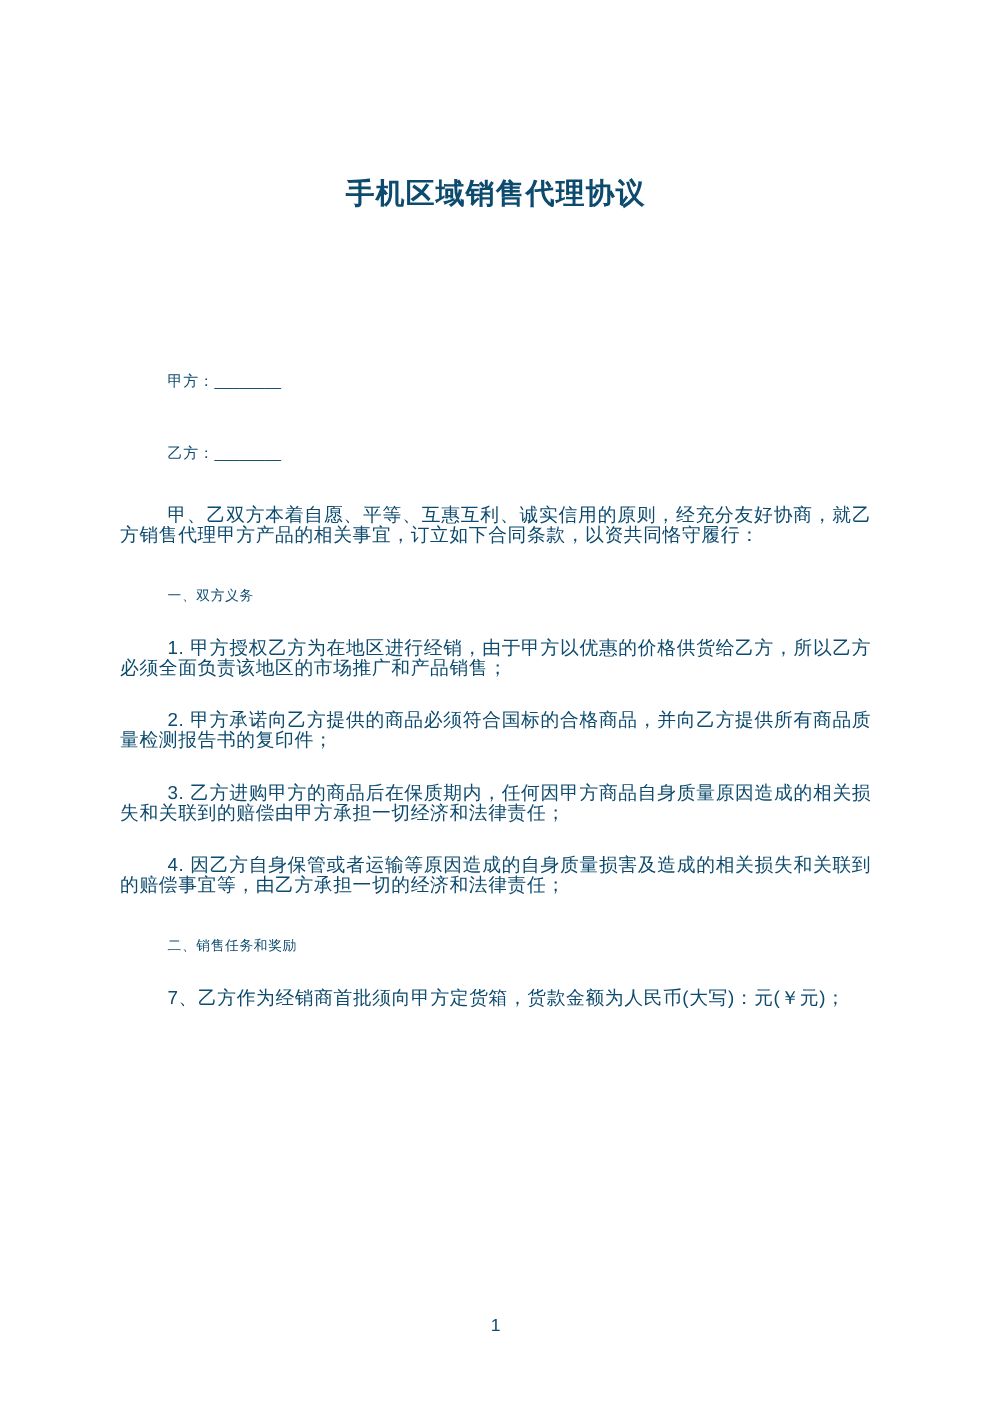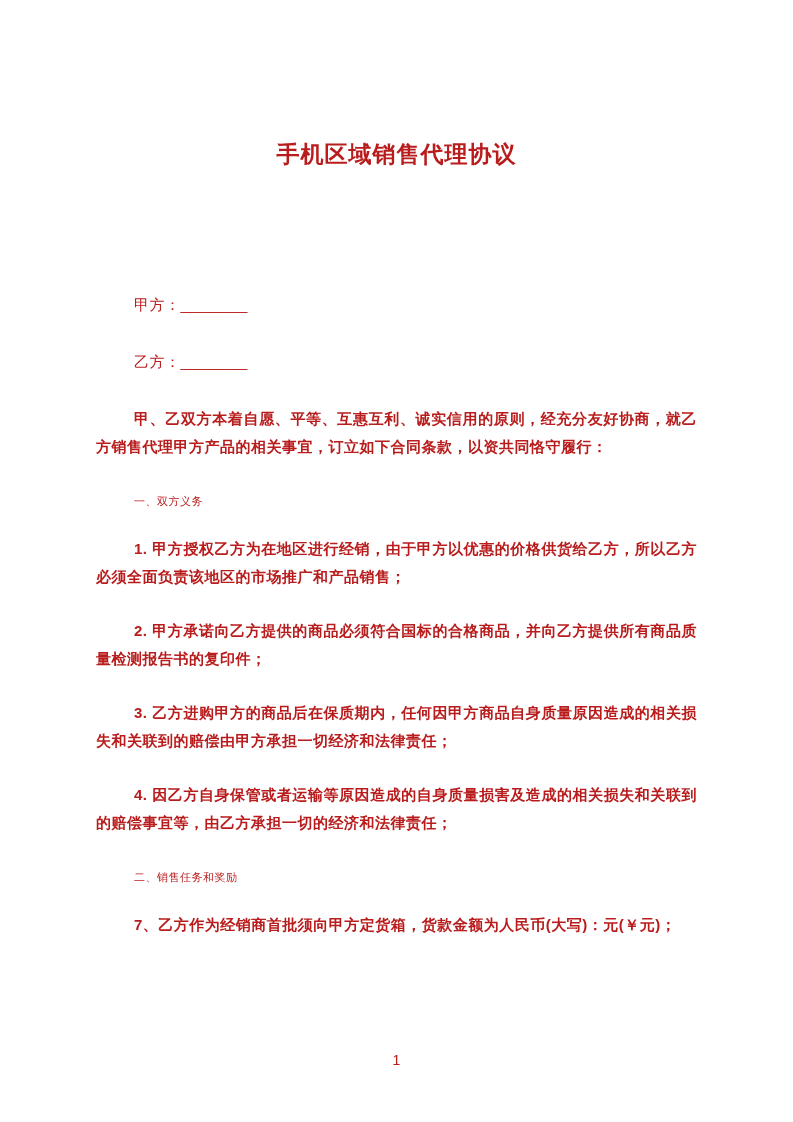--- a/index.html
+++ b/index.html
@@ -6,53 +6,52 @@
     margin: 0;
     padding: 0;
     background: #ffffff;
   }
   .page {
     position: relative;
     width: 793px;
     height: 1122px;
     margin: 0 auto;
     background: #ffffff;
-    color: #b91c1c;
+    color: #0c4a6e;
     font-family: "Liberation Sans", "DejaVu Sans", sans-serif;
     overflow: hidden;
   }
   .content {
     padding: 139px 96px 0 96px;
   }
   .doc-title {
     margin: 0 0 122px 0;
     font-size: 23px;
     line-height: 30px;
     font-weight: 700;
     text-align: center;
     letter-spacing: 1px;
   }
   .party-line {
     margin: 0 0 29px 0;
-    font-size: 15px;
+    font-size: 12px;
     line-height: 28px;
     text-indent: 38px;
     letter-spacing: 0.5px;
   }
   .party-blank {
     letter-spacing: 0;
   }
   .para {
     margin: 0 0 26px 0;
     font-size: 15px;
-    line-height: 28px;
+    line-height: 16px;
     text-indent: 38px;
     text-align: justify;
     letter-spacing: 0.5px;
-    font-weight: bold;
   }
   .section-heading {
     margin: 0 0 20px 0;
     font-size: 11px;
     line-height: 28px;
     text-indent: 38px;
     font-weight: 400;
     letter-spacing: 0.5px;
   }
   .page-number {

